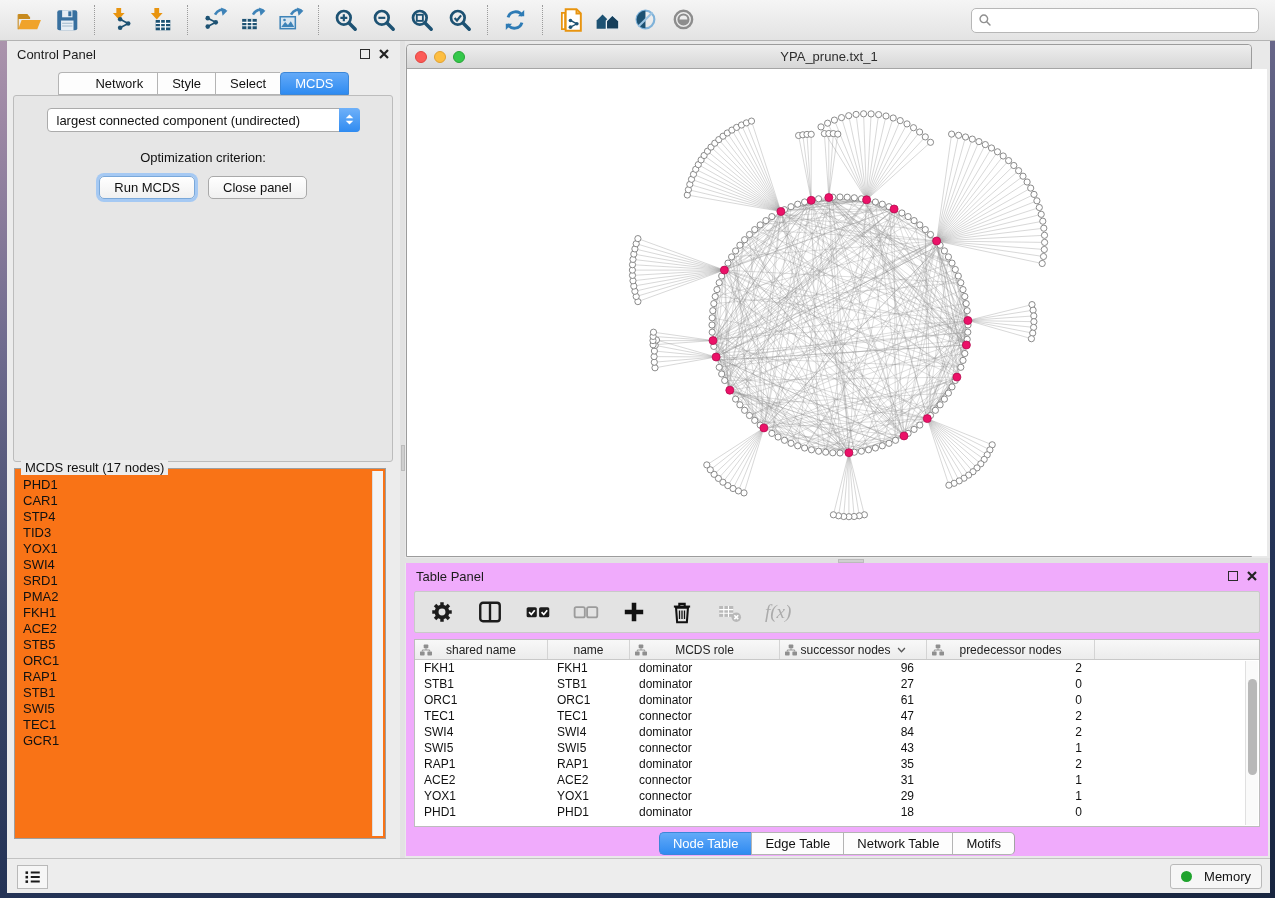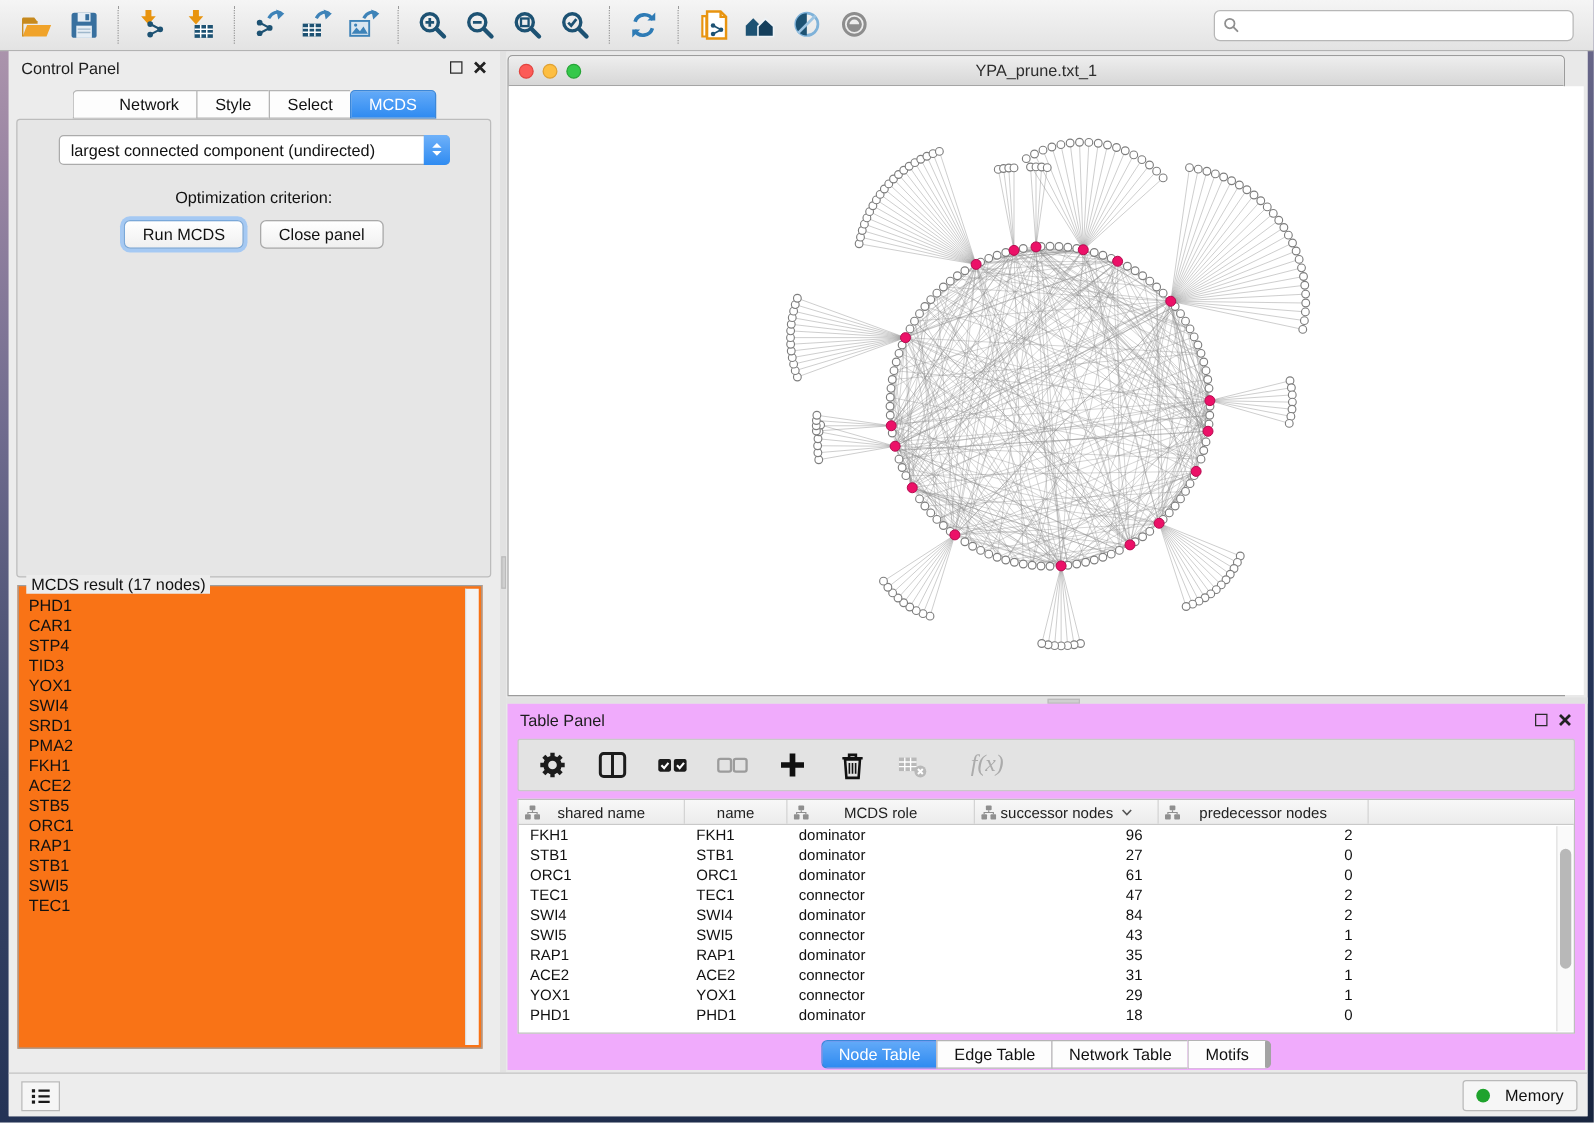--- a/index.html
+++ b/index.html
@@ -92,41 +92,41 @@
   
   #h-divider { position:absolute; left:0; top:517px; width:865px; height:5px; background:#e2e2e2; }
   #h-divider .grip { position:absolute; left:433px; top:0.5px; width:26px; height:4px; background:#cfcfcf; border:1px solid #bbb; }
   
   #table-panel { position:absolute; left:1px; top:522px; width:862px; height:293px; background:#f0abfc; }
   #tp-toolbar {
     position:absolute; left:8px; top:28px; width:846px; height:42px;
     background:#e3e3e3; border:1px solid #c9c9c9; border-radius:2px;
     display:flex; align-items:center; padding-left:14px; gap:22px;
   }
-  .tp-icon { display:flex; align-items:center; justify-content:flex-end; width:26px; height:26px; }
+  .tp-icon { display:flex; align-items:center; justify-content:flex-start; width:26px; height:26px; }
   .fx-label { font-family:"Liberation Serif", serif; font-style:italic; font-size:19px; color:#ababab; }
   #tp-table { position:absolute; left:8px; top:76px; width:846px; height:188px; background:#fff; border:1px solid #bdbdbd; }
   #tp-thead { display:flex; height:20px; background:linear-gradient(#f8f8f8,#ececec); border-bottom:1px solid #c9c9c9; }
   .th { position:relative; display:flex; align-items:center; justify-content:center; border-right:1px solid #d4d4d4; font-size:12px; color:#222; }
   .th .tree-ic { position:absolute; left:5px; top:4px; }
   .th .sort-ic { margin-left:6px; display:flex; }
   #tp-rows { position:absolute; left:0; top:20px; right:14px; bottom:0; overflow:hidden; }
   .tr { display:flex; height:16px; }
   .td { font-size:12px; color:#111; line-height:16px; white-space:nowrap; overflow:hidden; }
   .td.t { padding-left:9px; }
   .td.num { text-align:right; padding-right:13px; }
   #tp-scroll { position:absolute; top:21px; right:1px; bottom:1px; width:13px; background:#fafafa; border-left:1px solid #e0e0e0; }
   #tp-scroll .thumb { position:absolute; left:2px; top:18px; width:9px; height:96px; background:#b8b8b8; border-radius:5px; }
   #tp-tabs { position:absolute; left:0; right:0; top:269px; display:flex; justify-content:center; }
   .btab {
     height:23px; padding:0 13px; font-size:13px; color:#111; background:#fdfdfd;
     border:1px solid #b4b4b4; border-right:none; display:flex; align-items:center;
   }
   .btab:first-child { border-radius:5px 0 0 5px; }
-  .btab:last-child { border-right:5px solid #a3a3a3; border-radius:0 5px 5px 0; }
+  .btab:last-child { border-right:1px solid #a3a3a3; border-radius:0 5px 5px 0; }
   .btab.active { background:linear-gradient(#63aaf8,#2f8bf1); color:#fff; border-color:#3c87d8; border-radius:5px 0 0 5px; }
   
   #status-bar { position:absolute; left:0; top:817px; width:1263px; height:35px; background:#ededed; border-top:1px solid #c2c2c2; }
   #list-btn {
     position:absolute; left:10px; top:6px; width:31px; height:24px; background:#f6f6f6;
     border:1px solid #b9b9b9; display:flex; align-items:center; justify-content:center;
   }
   #memory-btn {
     position:absolute; right:8px; top:5px; height:25px; padding:0 10px; background:#f6f6f6;
     border:1px solid #b9b9b9; border-radius:3px; display:flex; align-items:center; gap:12px; font-size:13px; color:#111;
@@ -345,20 +345,21 @@
           <div class="mcds-item">SRD1</div>
           <div class="mcds-item">PMA2</div>
           <div class="mcds-item">FKH1</div>
           <div class="mcds-item">ACE2</div>
           <div class="mcds-item">STB5</div>
           <div class="mcds-item">ORC1</div>
           <div class="mcds-item">RAP1</div>
           <div class="mcds-item">STB1</div>
           <div class="mcds-item">SWI5</div>
           <div class="mcds-item">TEC1</div>
+          <div class="mcds-item">GCR1</div>
         </div>
       <div id="mcds-scroll"></div>
     </div>
   </div>
 
   <div id="v-divider">
       <div class="grip"></div>
     </div>
 
   <div id="right-col">

